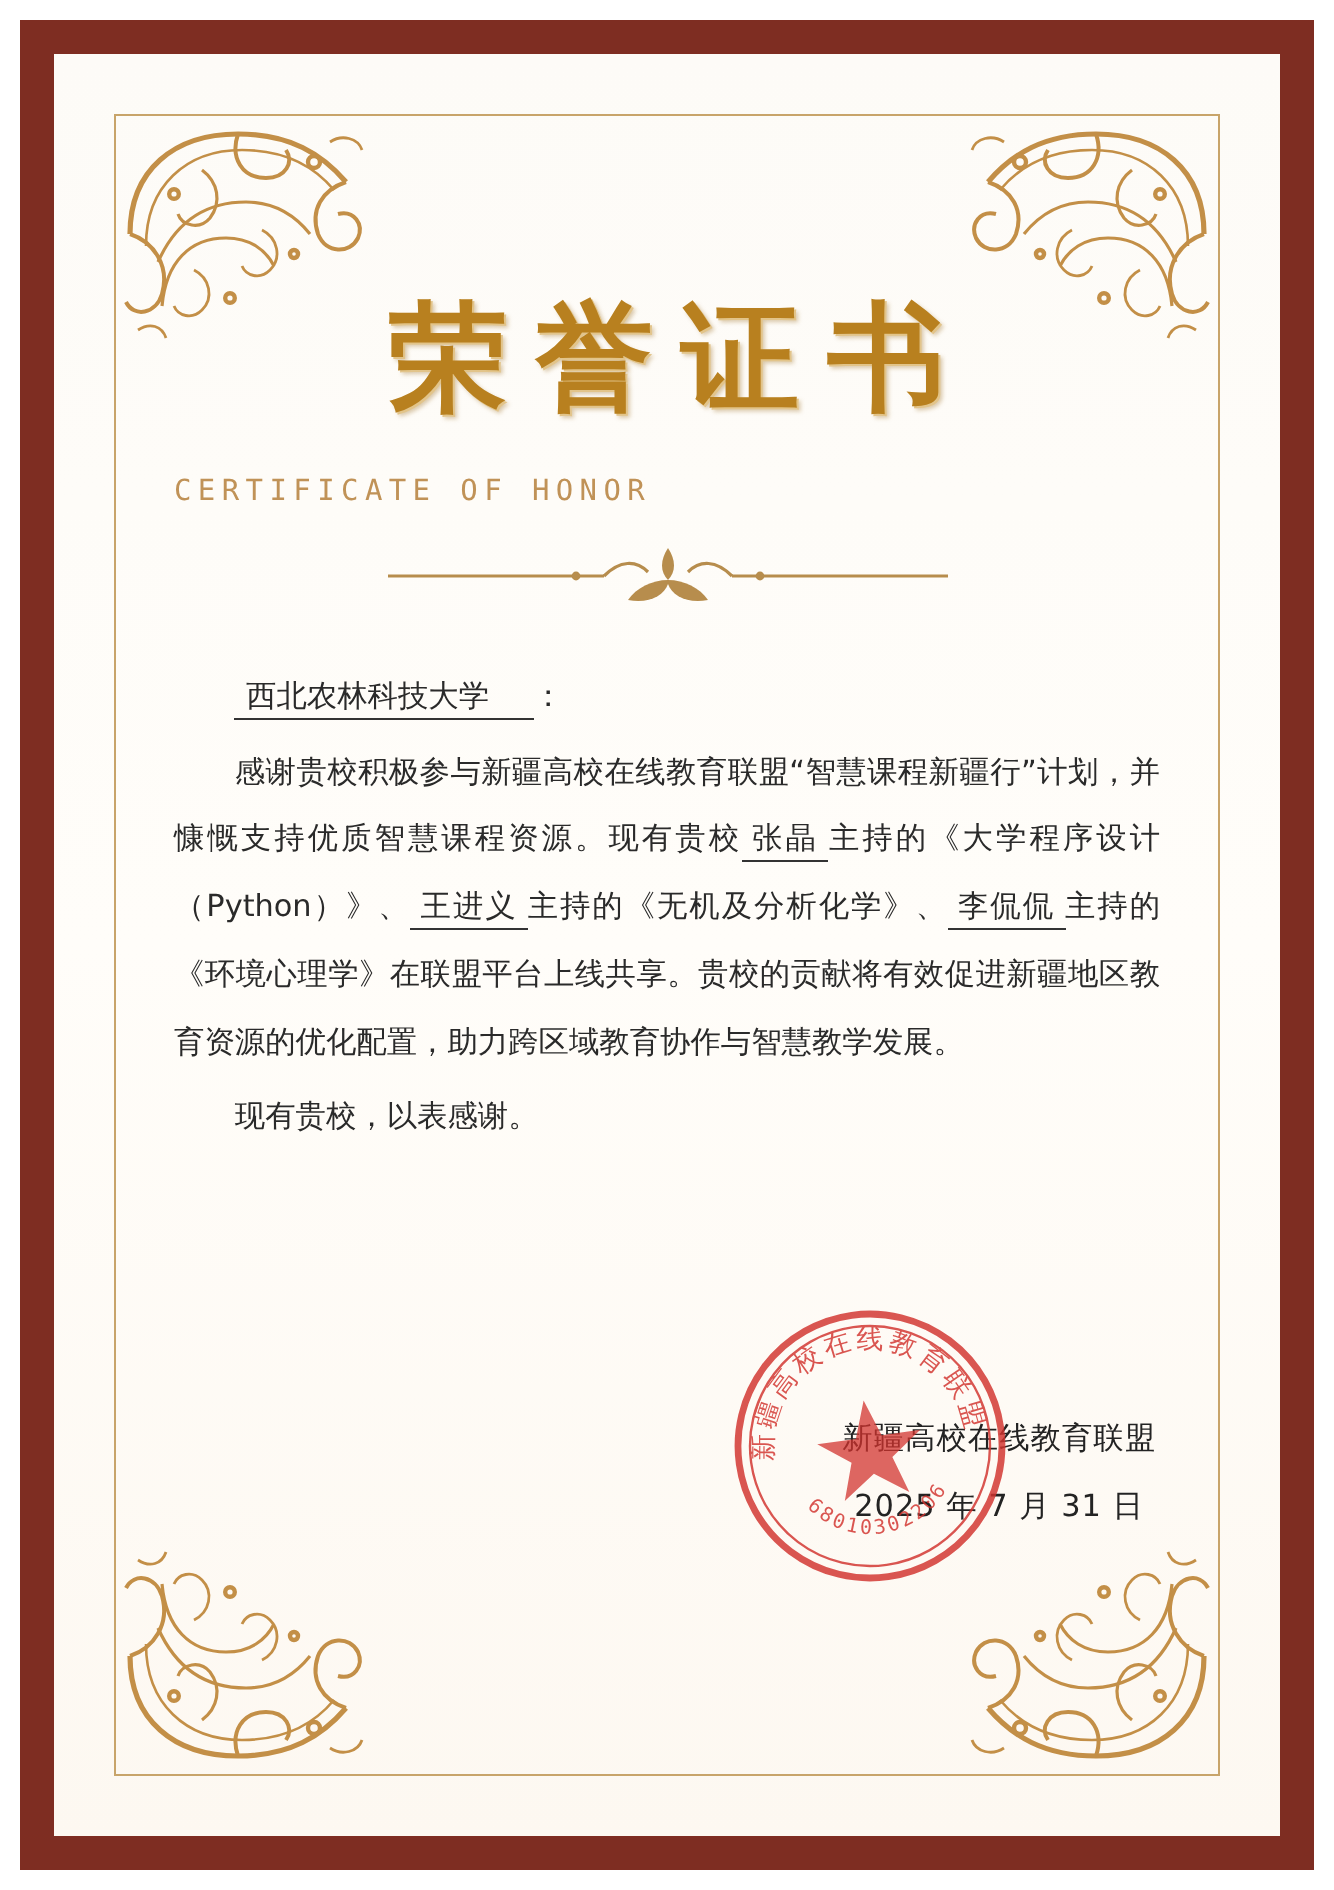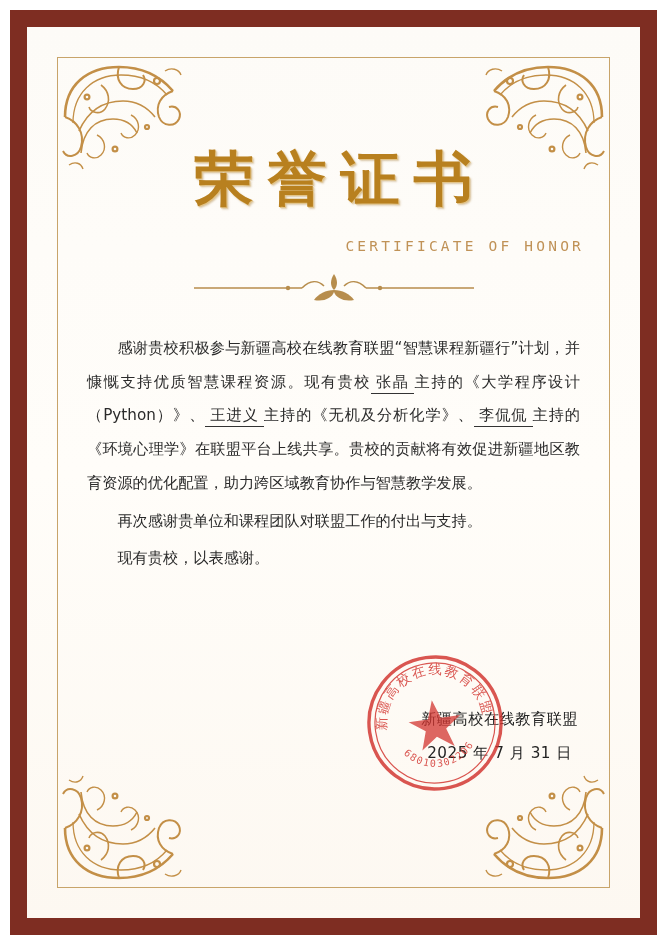--- a/index.html
+++ b/index.html
@@ -72,21 +72,21 @@
     font-size: 59px;
     letter-spacing: 14px;
     font-weight: bold;
     color: #b8801f;
     text-shadow: 1px 1px 0 #e2c48a, 2px 2px 2px rgba(150,100,20,.35);
     margin: 0;
     padding-left: 14px;
     line-height: 1.1;
   }
   .subtitle {
-    text-align: right;
+    text-align: left;
     font-family: "DejaVu Sans Mono", monospace;
     font-size: 14.5px;
     letter-spacing: 3.2px;
     color: #c09257;
     margin-top: 26px;
     padding-left: 4px;
   }
   .divider {
     margin: 14px auto 0;
     width: 300px;
@@ -247,26 +247,28 @@
           <path d="M182 20 C174 12 166 12 160 18"></path>
           <path d="M150 6 C146 12 146 18 150 22 C154 18 154 12 150 6 Z" fill="currentColor" stroke="none"></path>
           <path d="M150 22 C142 22 134 26 130 32 C140 34 148 30 150 24" fill="currentColor" stroke="none"></path>
           <path d="M150 22 C158 22 166 26 170 32 C160 34 152 30 150 24" fill="currentColor" stroke="none"></path>
           <circle cx="104" cy="20" r="2.2" fill="currentColor" stroke="none"></circle>
           <circle cx="196" cy="20" r="2.2" fill="currentColor" stroke="none"></circle>
         </svg>
       </div>
 
       <div class="body-text">
+        <p class="addressee">
+          <span class="name">西北农林科技大学</span><span>：</span>
+        </p>
 
         <p class="para">
           <span>感谢贵校积极参与新疆高校在线教育联盟“智慧课程新疆行”计划，并慷慨支持优质智慧课程资源。现有贵校</span><span class="u">张晶</span><span>主持的《大学程序设计（Python）》、</span><span class="u">王进义</span><span>主持的《无机及分析化学》、</span><span class="u">李侃侃</span><span>主持的《环境心理学》在联盟平台上线共享。贵校的贡献将有效促进新疆地区教育资源的优化配置，助力跨区域教育协作与智慧教学发展。</span>
         </p>
 
-        <p class="para tight">再次感谢贵单位和课程团队对联盟工作的付出与支持。</p>
         <p class="para tight">现有贵校，以表感谢。</p>
       </div>
 
       <div class="sign">
         <div class="org">新疆高校在线教育联盟</div>
         <div class="date">2025 年 7 月 31 日</div>
       </div>
 
       <div class="seal">
         <svg viewBox="0 0 150 150" xmlns="http://www.w3.org/2000/svg">

